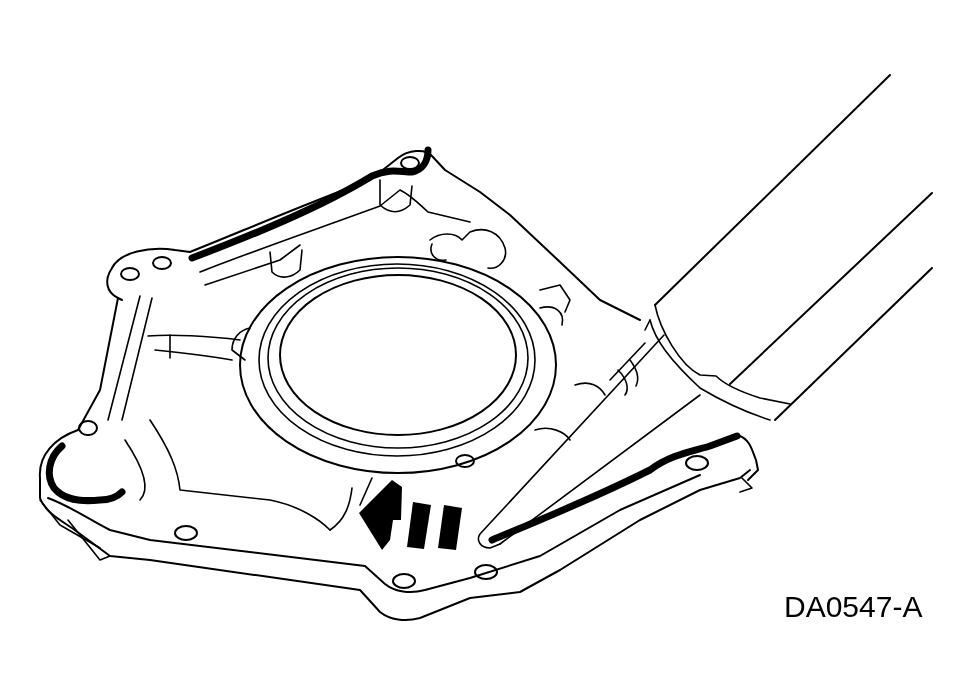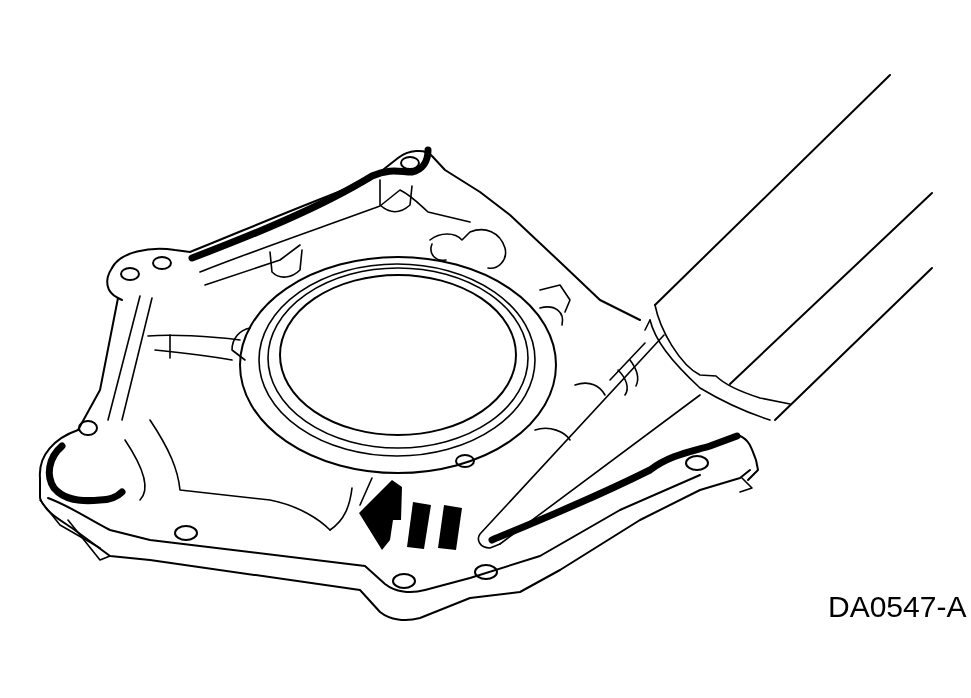--- a/index.html
+++ b/index.html
@@ -1,21 +1,21 @@
 <!DOCTYPE html>
 <html><head>
   <meta charset="utf-8">
   <style>
     html, body { margin: 0; padding: 0; background: #ffffff; }
     body { width: 971px; height: 698px; position: relative; overflow: hidden; }
     .canvas { position: absolute; left: 0; top: 0; width: 971px; height: 698px; }
     .fig-label {
       position: absolute; left: 784px; top: 592px;
       font-family: "Liberation Sans", sans-serif; font-size: 30px; color: #000;
-      letter-spacing: 0px; line-height: 1; margin-left: 44px;
+      letter-spacing: 0px; line-height: 1;
     }
     svg .ln { fill: none; stroke: #000; stroke-width: 2; stroke-linejoin: round; stroke-linecap: round; }
     svg .thin { fill: none; stroke: #000; stroke-width: 1.6; stroke-linejoin: round; stroke-linecap: round; }
     svg .bead { fill: none; stroke: #000; stroke-width: 7; stroke-linecap: round; stroke-linejoin: round; }
     svg .solid { fill: #000; stroke: none; }
   </style>
 </head>
 <body>
 
 <div class="canvas">

